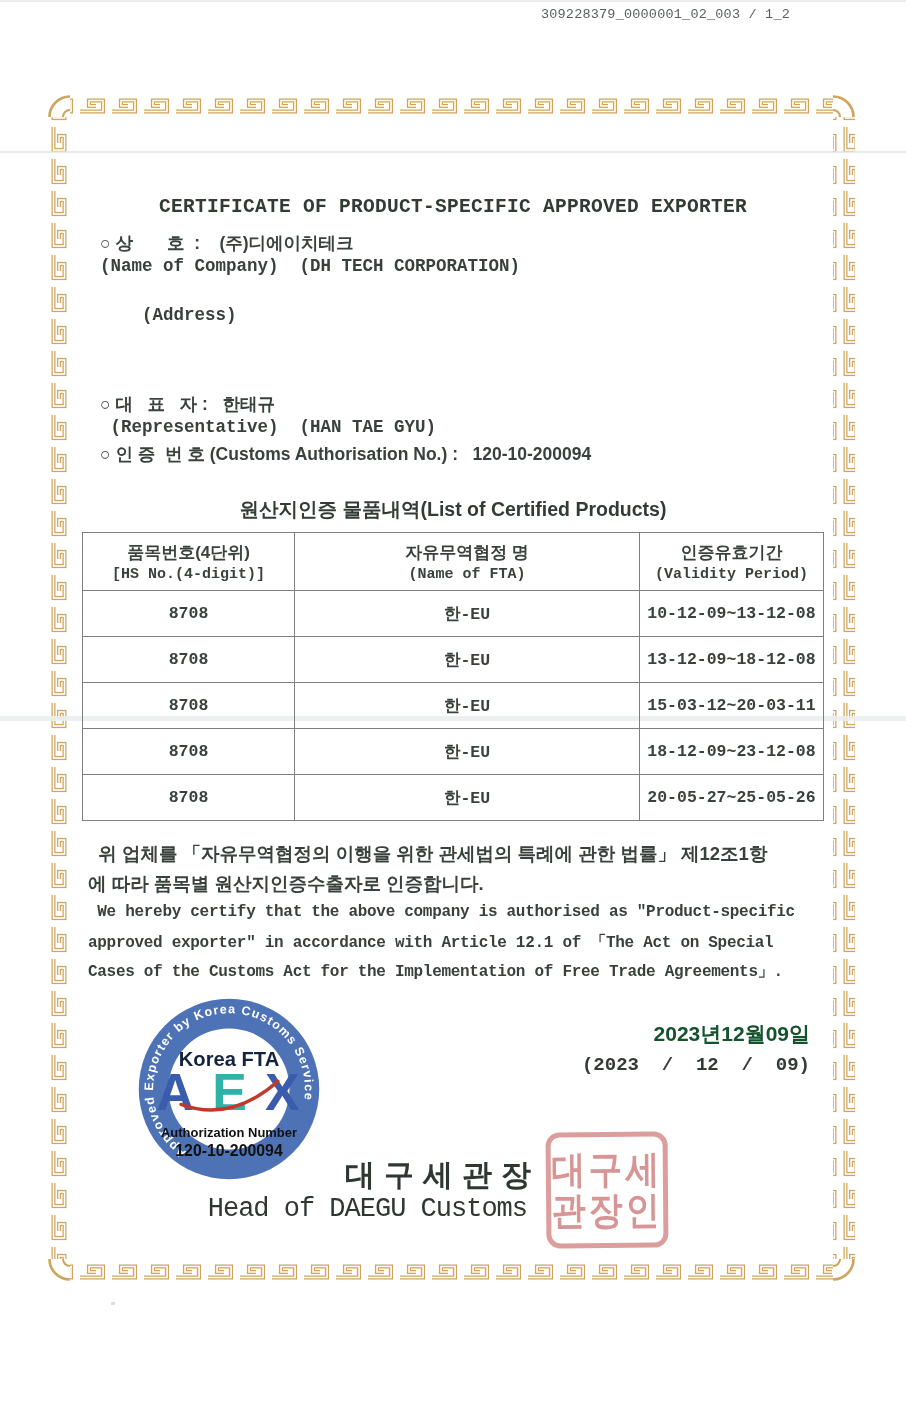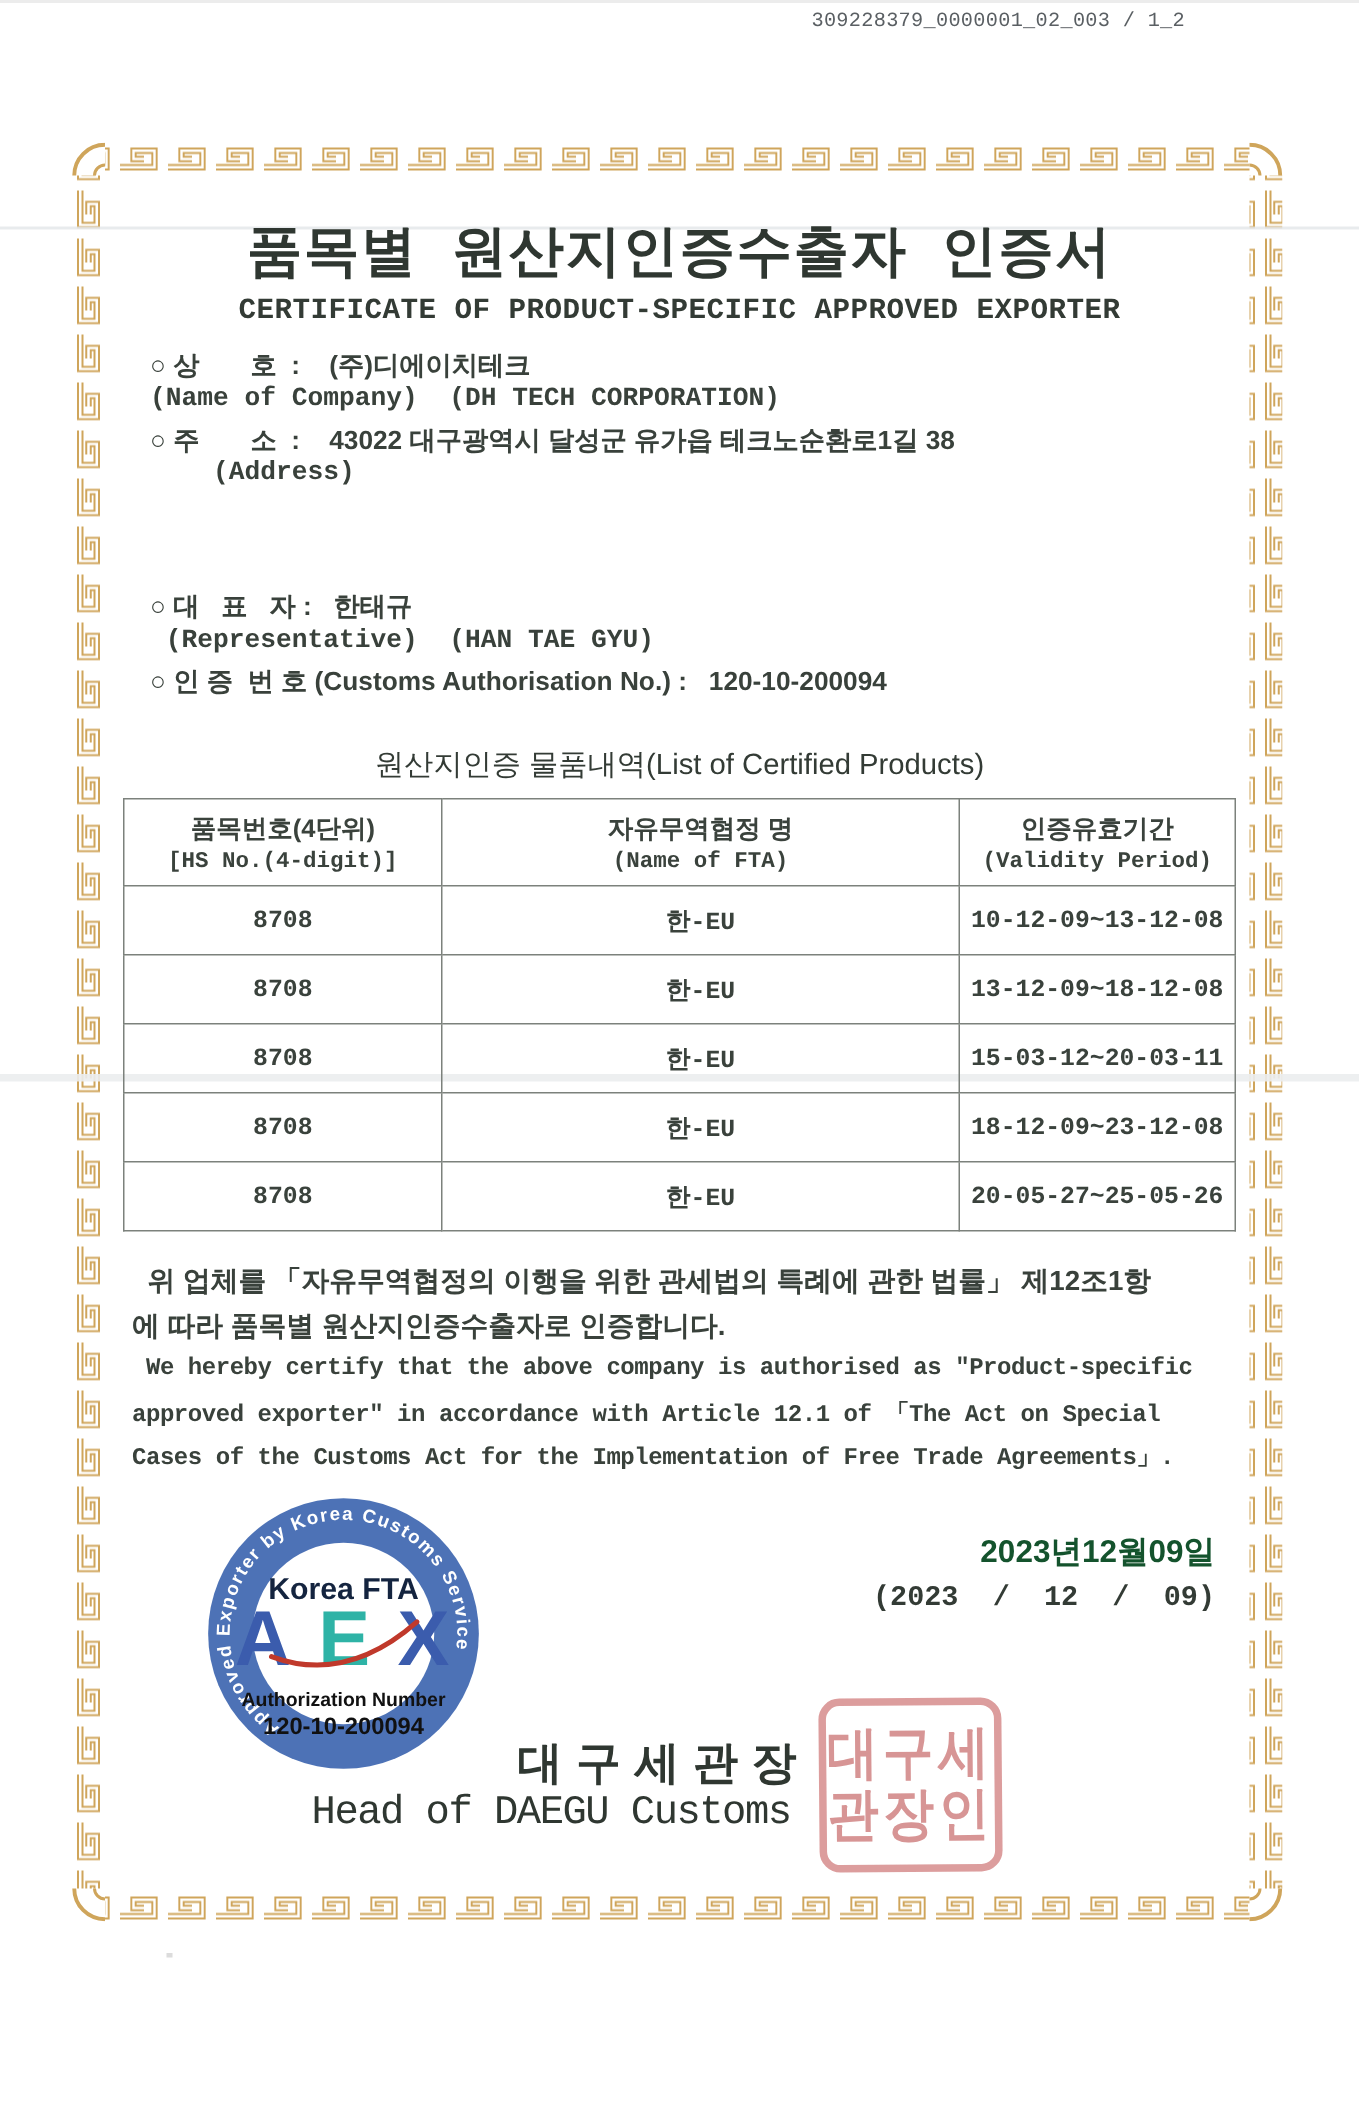--- a/index.html
+++ b/index.html
@@ -19,21 +19,21 @@
 
   .doc-ref { left:0; top:7px; width:790px; text-align:right; font-size:13.5px; color:#5a5f63; letter-spacing:.2px; }
 
   .title-ko { left:0; top:143px; width:906px; text-align:center; font-size:37px; font-weight:bold; color:#2f3731; letter-spacing:1px; }
   .title-en { left:0; top:196px; width:906px; text-align:center; font-size:19.5px; font-weight:bold; color:#333b35; letter-spacing:.3px; }
 
   .info { left:100px; font-size:17.5px; font-weight:600; color:#39413b; }
   .i1 { top:231px; } .i2 { top:256px; } .i3 { top:281px; } .i4 { top:305px; }
   .i5 { top:392px; } .i6 { top:417px; } .i7 { top:442px; }
 
-  .products-title { left:0; top:496px; width:906px; text-align:center; font-size:19.5px; font-weight:normal; color:#333b35; }
+  .products-title { left:0; top:496px; width:906px; text-align:center; font-size:19.5px; font-weight:bold; color:#333b35; }
 
   table.products { position:absolute; left:82px; top:532px; width:742px; border-collapse:collapse; table-layout:fixed; }
   table.products th, table.products td {
     border:1.5px solid #7c817c; text-align:center; vertical-align:middle; color:#3a423c; padding:0;
   }
   table.products th { height:57px; font-weight:bold; font-size:17px;text-align:center; }
   table.products th .sub { display:block; font-weight:600; font-size:15px; margin-top:2px; font-family:"Liberation Mono","DejaVu Sans Mono",monospace; }
   table.products td { height:45px; font-size:16.5px; font-weight:600; font-family:"Liberation Mono","DejaVu Sans Mono",monospace; }
   .col-hs { width:28.6%; } .col-fta { width:46.6%; } .col-val { width:24.8%; }
 
@@ -92,26 +92,24 @@
     <path d="M1.5,1164 A20.5,20.5 0 0 0 22,1184.5" fill="none" stroke="#cfa55b" stroke-width="2.6"></path>
     <path d="M15,1164 A7,7 0 0 0 22,1171" fill="none" stroke="#cfa55b" stroke-width="2"></path>
     <path d="M805.5,1164 A20.5,20.5 0 0 1 785,1184.5" fill="none" stroke="#cfa55b" stroke-width="2.6"></path>
     <path d="M792,1164 A7,7 0 0 1 785,1171" fill="none" stroke="#cfa55b" stroke-width="2"></path>
   </svg>
 
   <div class="abs scanline-1"></div>
   <div class="abs scanband-2"></div>
   <div class="abs speck"></div>
 
-  <div class="abs title-ko pre">품목별  원산지인증수출자  인증서</div>
   <div class="abs title-en mono">CERTIFICATE OF PRODUCT-SPECIFIC APPROVED EXPORTER</div>
 
   <div class="abs info i1 pre">○ 상       호  :    (주)디에이치테크</div>
   <div class="abs info i2 pre mono">(Name of Company)  (DH TECH CORPORATION)</div>
-  <div class="abs info i3 pre">○ 주       소  :    43022 대구광역시 달성군 유가읍 테크노순환로1길 38</div>
   <div class="abs info i4 pre mono">    (Address)</div>
   <div class="abs info i5 pre">○ 대   표   자 :   한태규</div>
   <div class="abs info i6 pre mono"> (Representative)  (HAN TAE GYU)</div>
   <div class="abs info i7 pre">○ 인 증  번 호 (Customs Authorisation No.) :   120-10-200094</div>
 
   <div class="abs products-title">원산지인증 물품내역(List of Certified Products)</div>
 
   <table class="products">
     <thead>
       <tr>

